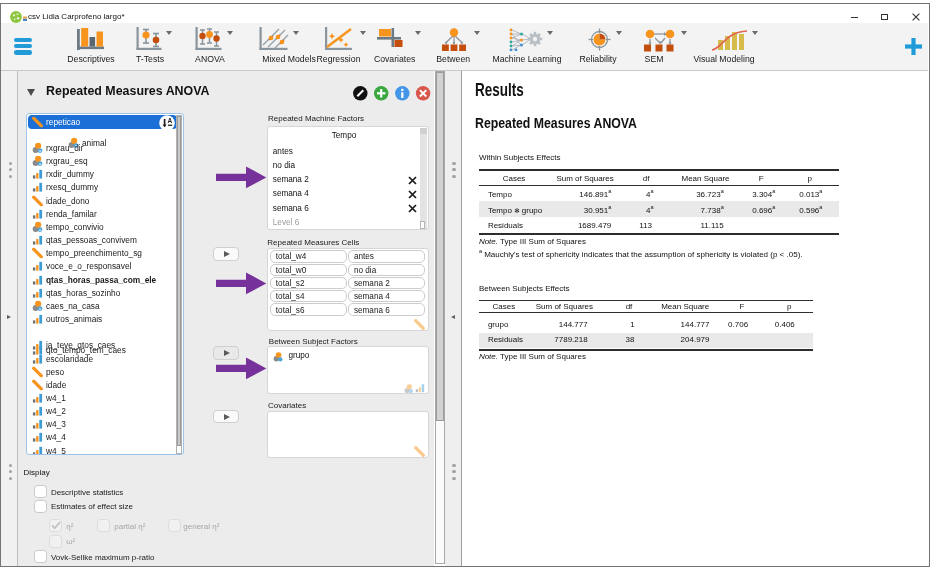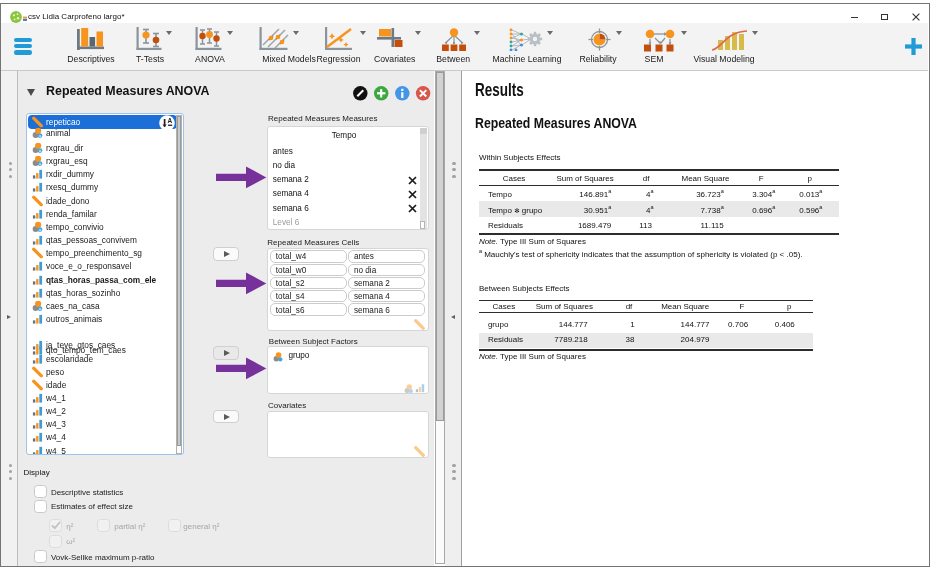--- a/index.html
+++ b/index.html
@@ -319,21 +319,21 @@
 </svg>
 
 <div id="varlist">
   <div id="selrow"></div>
   <div class="vrow" style="top:1.0px;color:#fff;">
       <svg class="vicon" viewBox="0 0 12 12">
         <rect x="-1.5" y="4.2" width="15" height="3.6" rx="1.2" fill="#f7941e" transform="rotate(45 6 6)"></rect>
       </svg>
       <span class="nm">repeticao</span>
     </div>
-  <div class="vrow" style="top:12px;">
+  <div class="vrow" style="top:22px;margin-left:36px;">
       <svg class="vicon" viewBox="0 0 12 12">
         <circle cx="4" cy="8.2" r="3.3" fill="#8b8b8b"></circle>
         <circle cx="6.7" cy="3.6" r="3.4" fill="#f7941e"></circle>
         <circle cx="8.7" cy="8.8" r="2.6" fill="#4ba3dc"></circle>
         <text x="7.5" y="10.6" font-size="4.5" fill="#fff" font-family="Liberation Sans">a</text>
       </svg>
       <span class="nm">animal</span>
     </div>
   <div class="vrow" style="top:27.3px;">
       <svg class="vicon" viewBox="0 0 12 12">
@@ -543,21 +543,21 @@
 <svg class="a" style="left:216px;top:166px" width="51" height="23" viewBox="0 0 51 23">
   <path d="M0 7.7 L30 7.7 L30 0.5 L50.3 11.4 L30 22.3 L30 15.1 L0 15.1 Z" fill="#76319b"></path>
 </svg>
 <svg class="a" style="left:216px;top:272px" width="51" height="23" viewBox="0 0 51 23">
   <path d="M0 7.7 L30 7.7 L30 0.5 L50.3 11.4 L30 22.3 L30 15.1 L0 15.1 Z" fill="#76319b"></path>
 </svg>
 <svg class="a" style="left:216px;top:356.5px" width="51" height="23" viewBox="0 0 51 23">
   <path d="M0 7.7 L30 7.7 L30 0.5 L50.3 11.4 L30 22.3 L30 15.1 L0 15.1 Z" fill="#76319b"></path>
 </svg>
 
-<div class="olabel cv" style="left:268px;top:117.5px">Repeated Measures Measures</div>
+<div class="olabel cv" style="left:268px;top:117.5px">Repeated Machine Factors</div>
 <div class="obox" style="top:125.8px;height:104.4px">
   <div class="a" style="right:1px;top:1px;width:6.5px;height:101px;background:#e3e3e3">
     <div class="a" style="left:0;top:0;width:6.5px;height:6px;background:#cfcfcf"></div>
     <div class="a" style="left:0;bottom:0;width:5px;height:8px;background:#fff;border:1px solid #b5b5b5;box-sizing:border-box"></div>
   </div>
 </div>
 <div class="t cv" style="left:344px;top:135.8px;font-size:8.2px;color:#111;transform:translate(-50%,-50%)">Tempo</div>
 <div class="t cv" style="left:272.8px;top:151.5px;font-size:8.2px;color:#111">antes</div>
 <div class="t cv" style="left:272.8px;top:165.8px;font-size:8.2px;color:#111">no dia</div>
 <div class="t cv" style="left:272.8px;top:180.1px;font-size:8.2px;color:#111">semana 2</div>

